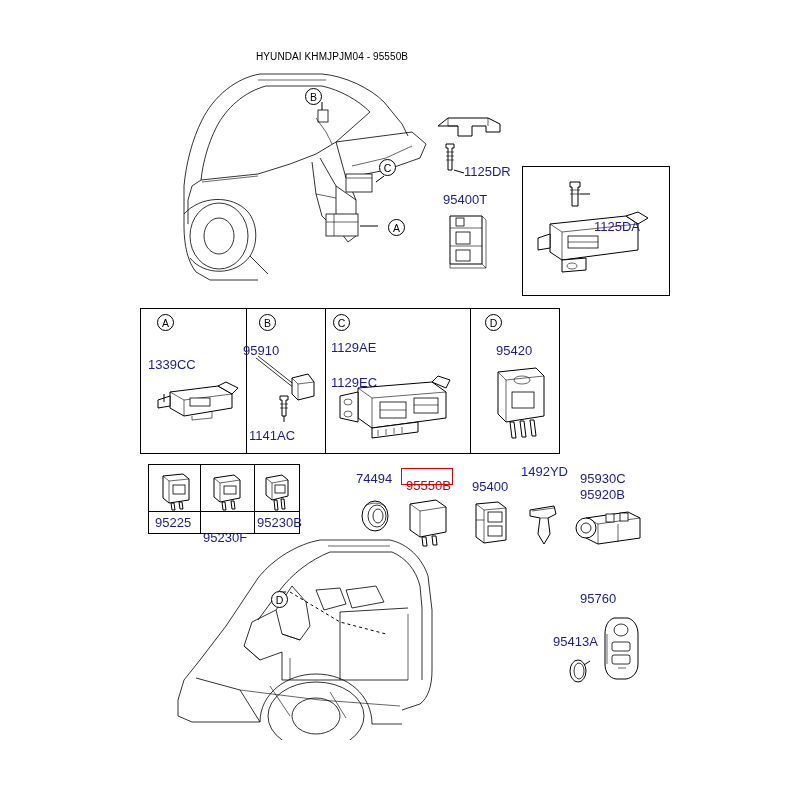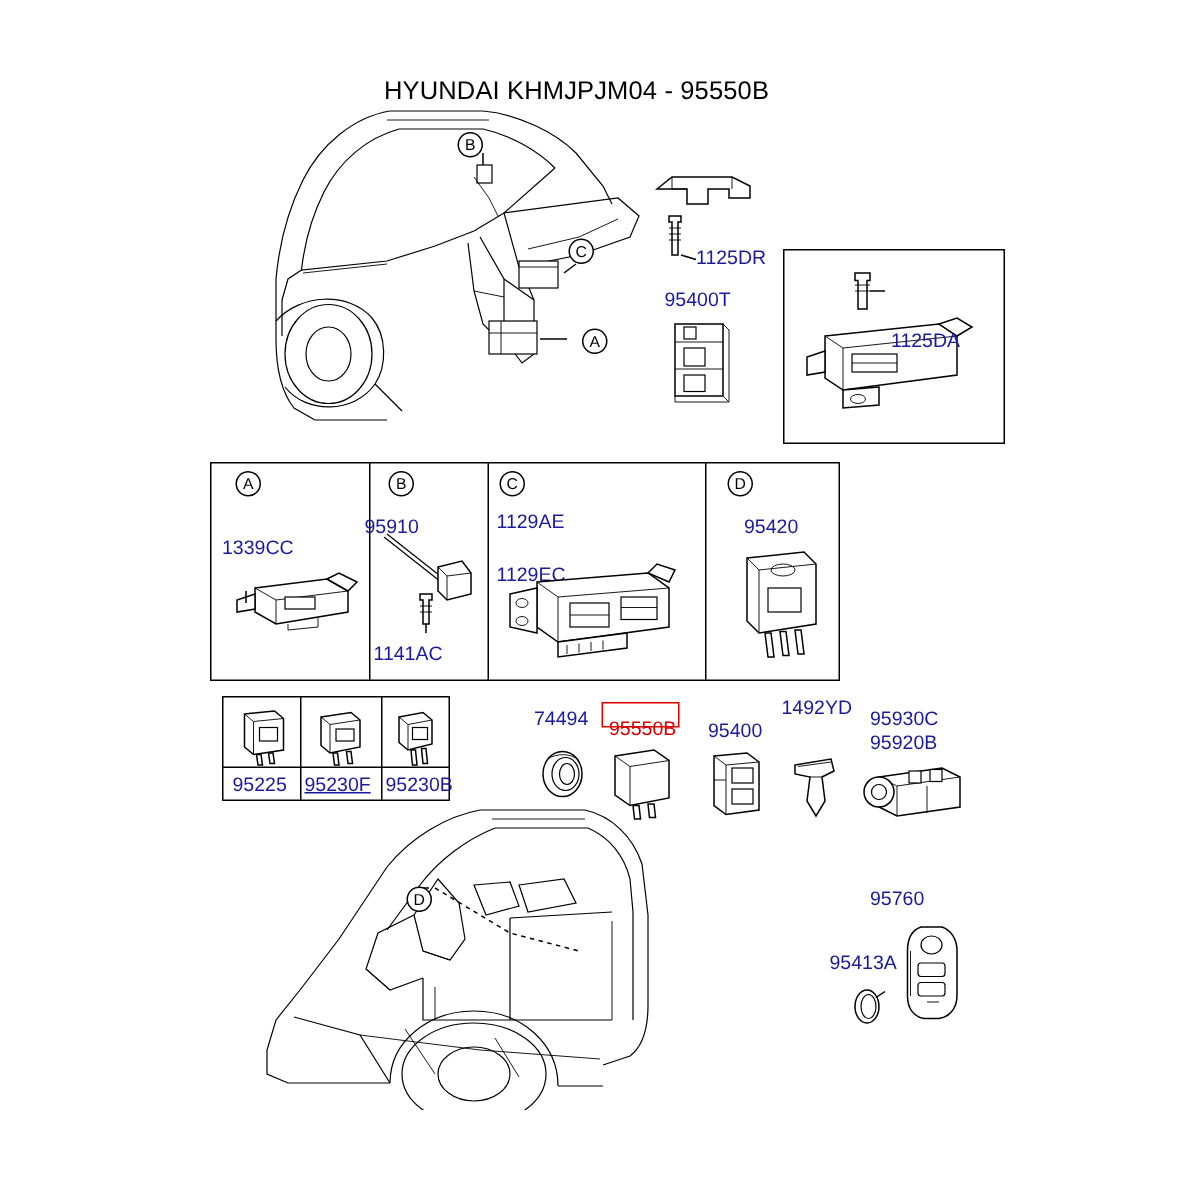--- a/index.html
+++ b/index.html
@@ -15,21 +15,21 @@
     position: relative;
     overflow: hidden;
   }
   #root {
     position: absolute;
     left: 0; top: 0;
     width: 800px; height: 800px;
   }
   .abs { position: absolute; }
   .title {
-    font-size: 17px;
+    font-size: 10px;
     letter-spacing: 0.1px;
     white-space: nowrap;
   }
   .lbl {
     font-size: 13px;
     color: #1a1a9c;
     white-space: nowrap;
     font-family: "Liberation Sans", sans-serif;
   }
   .lbl.red { color: #d40000; }
@@ -246,21 +246,21 @@
   <div class="abs lbl" style="left:155px; top:515px;">95225</div>
 
   <svg class="abs" style="left:206px; top:470px;" width="42" height="42" viewBox="0 0 42 42">
     <path class="part" d="M8 8 L28 5 L34 10 L34 28 L14 32 L8 27 Z"></path>
     <path class="thinner" d="M8 8 L14 13 L34 10"></path>
     <path class="thinner" d="M14 13 L14 32"></path>
     <rect class="partl" x="18" y="16" width="12" height="8"></rect>
     <path class="part" d="M16 32 L19 32 L20 40 L17 40 Z"></path>
     <path class="part" d="M25 31 L28 31 L29 39 L26 39 Z"></path>
   </svg>
-  <div class="abs lbl" style="left:203px; top:515px;text-decoration:underline;">95230F</div>
+  <div class="abs lbl" style="left:203px; top:530px;">95230F</div>
 
   <svg class="abs" style="left:258px; top:470px;" width="40" height="42" viewBox="0 0 40 42">
     <path class="part" d="M8 8 L24 5 L30 10 L30 26 L14 30 L8 25 Z"></path>
     <path class="thinner" d="M8 8 L14 13 L30 10"></path>
     <path class="thinner" d="M14 13 L14 30"></path>
     <rect class="partl" x="17" y="15" width="10" height="8"></rect>
     <path class="part" d="M16 30 L19 30 L20 40 L17 40 Z"></path>
     <path class="part" d="M23 29 L26 29 L27 39 L24 39 Z"></path>
   </svg>
   <div class="abs lbl" style="left:257px; top:515px;">95230B</div>

